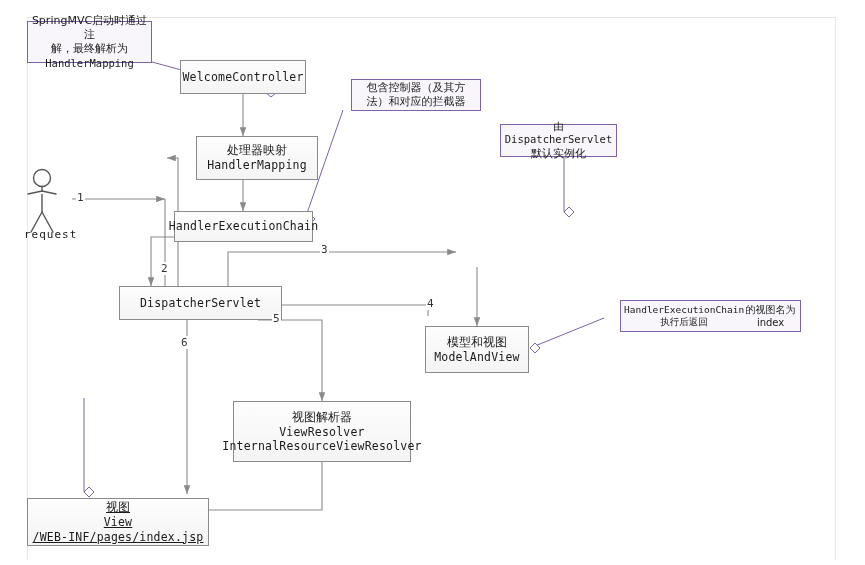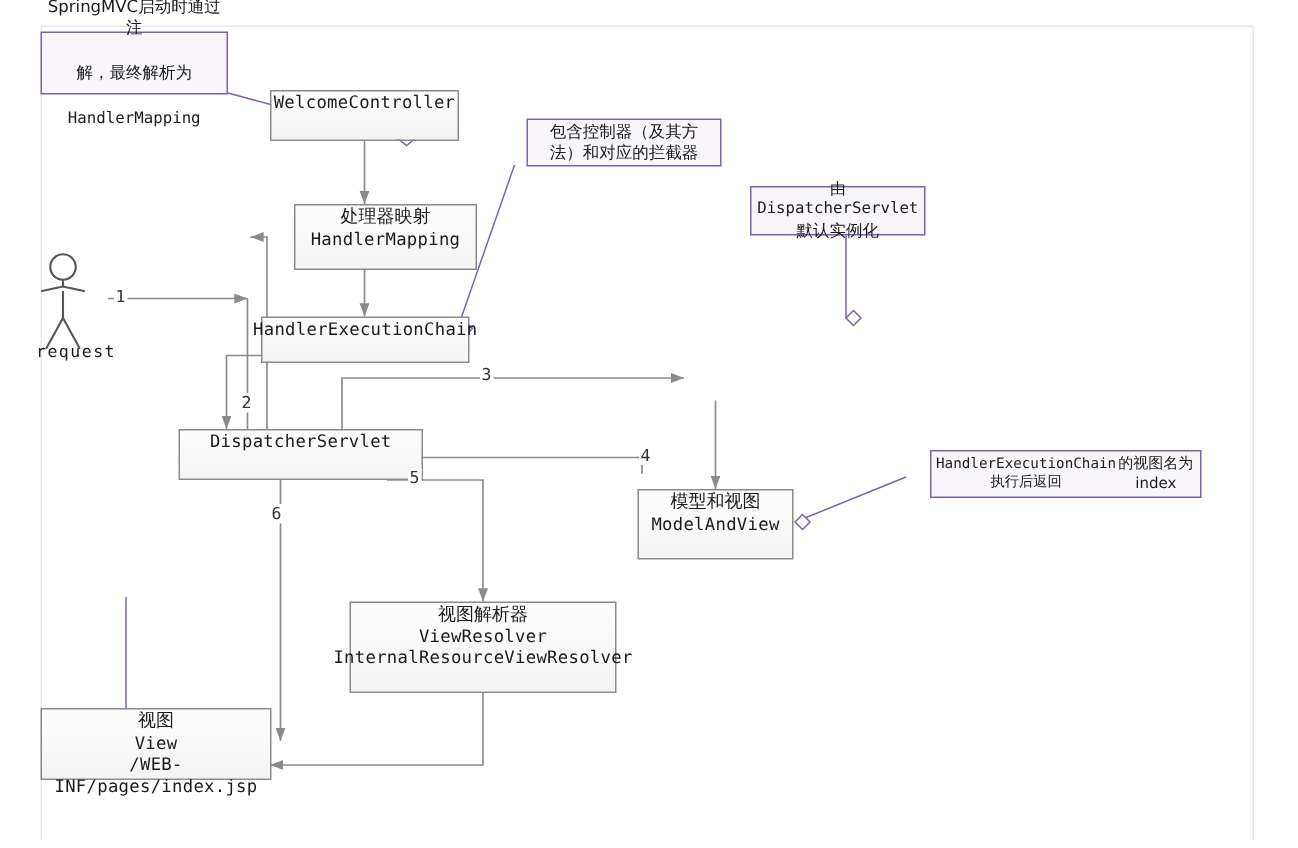--- a/index.html
+++ b/index.html
@@ -1,21 +1,21 @@
 <!DOCTYPE html>
 <html><head>
 <meta charset="utf-8">
 <style>
   html,body{margin:0;padding:0;background:#ffffff;}
   body{font-family:"Liberation Sans","DejaVu Sans",sans-serif;}
   #canvas{position:relative;width:865px;height:565px;background:#ffffff;overflow:hidden;}
   .guide{position:absolute;background:#e8e8ea;}
   .node{position:absolute;box-sizing:border-box;border:1px solid #8a8a8a;
         background:linear-gradient(180deg,#fdfdfd 0%,#f4f4f4 100%);
-        display:flex;flex-direction:column;align-items:center;
+        display:flex;flex-direction:column;align-items:center;justify-content:center;
         color:#1a1a1a;text-align:center;line-height:1.25;}
   .node .cn{font-family:"DejaVu Sans",sans-serif;font-size:12px;}
   .node .mono{font-family:"DejaVu Sans Mono","Liberation Mono",monospace;font-size:11.5px;letter-spacing:.2px;}
   .note{position:absolute;box-sizing:border-box;border:1px solid #7d62a8;background:#f8f6fb;
         display:flex;align-items:center;justify-content:center;text-align:center;
         color:#1a1a1a;line-height:1.3;padding:2px 3px;}
   .note .cn{font-family:"DejaVu Sans",sans-serif;font-size:11px;}
   .note .mono{font-family:"DejaVu Sans Mono","Liberation Mono",monospace;font-size:10.5px;}
   .edgelbl{position:absolute;font-family:"DejaVu Sans Mono","Liberation Mono",monospace;
            font-size:11px;color:#333;background:#fff;padding:0 1px;}
@@ -117,27 +117,27 @@
     <span class="cn">模型和视图</span>
     <span class="mono">ModelAndView</span>
   </div>
 
   <div class="node" style="left:233px;top:401px;width:178px;height:61px;">
     <span class="cn">视图解析器</span>
     <span class="mono">ViewResolver</span>
     <span class="mono">InternalResourceViewResolver</span>
   </div>
 
-  <div class="node" style="left:27px;top:472px;width:154px;height:48px;">
+  <div class="node" style="left:27px;top:498px;width:182px;height:48px;text-decoration:underline;">
     <span class="cn">视图</span>
     <span class="mono">View</span>
     <span class="mono">/WEB-INF/pages/index.jsp</span>
   </div>
 
-  <div class="note" style="left:27px;top:21px;width:125px;height:42px;flex-direction:column;gap:16px;">
+  <div class="note" style="left:27px;top:21px;width:125px;height:42px;flex-direction:column;">
     <span class="cn">SpringMVC启动时通过注</span>
     <span class="cn">解，最终解析为</span>
     <span class="mono">HandlerMapping</span>
   </div>
 
   <div class="note" style="left:351px;top:79px;width:130px;height:32px;flex-direction:column;">
     <span class="cn">包含控制器（及其方</span>
     <span class="cn">法）和对应的拦截器</span>
   </div>
 

